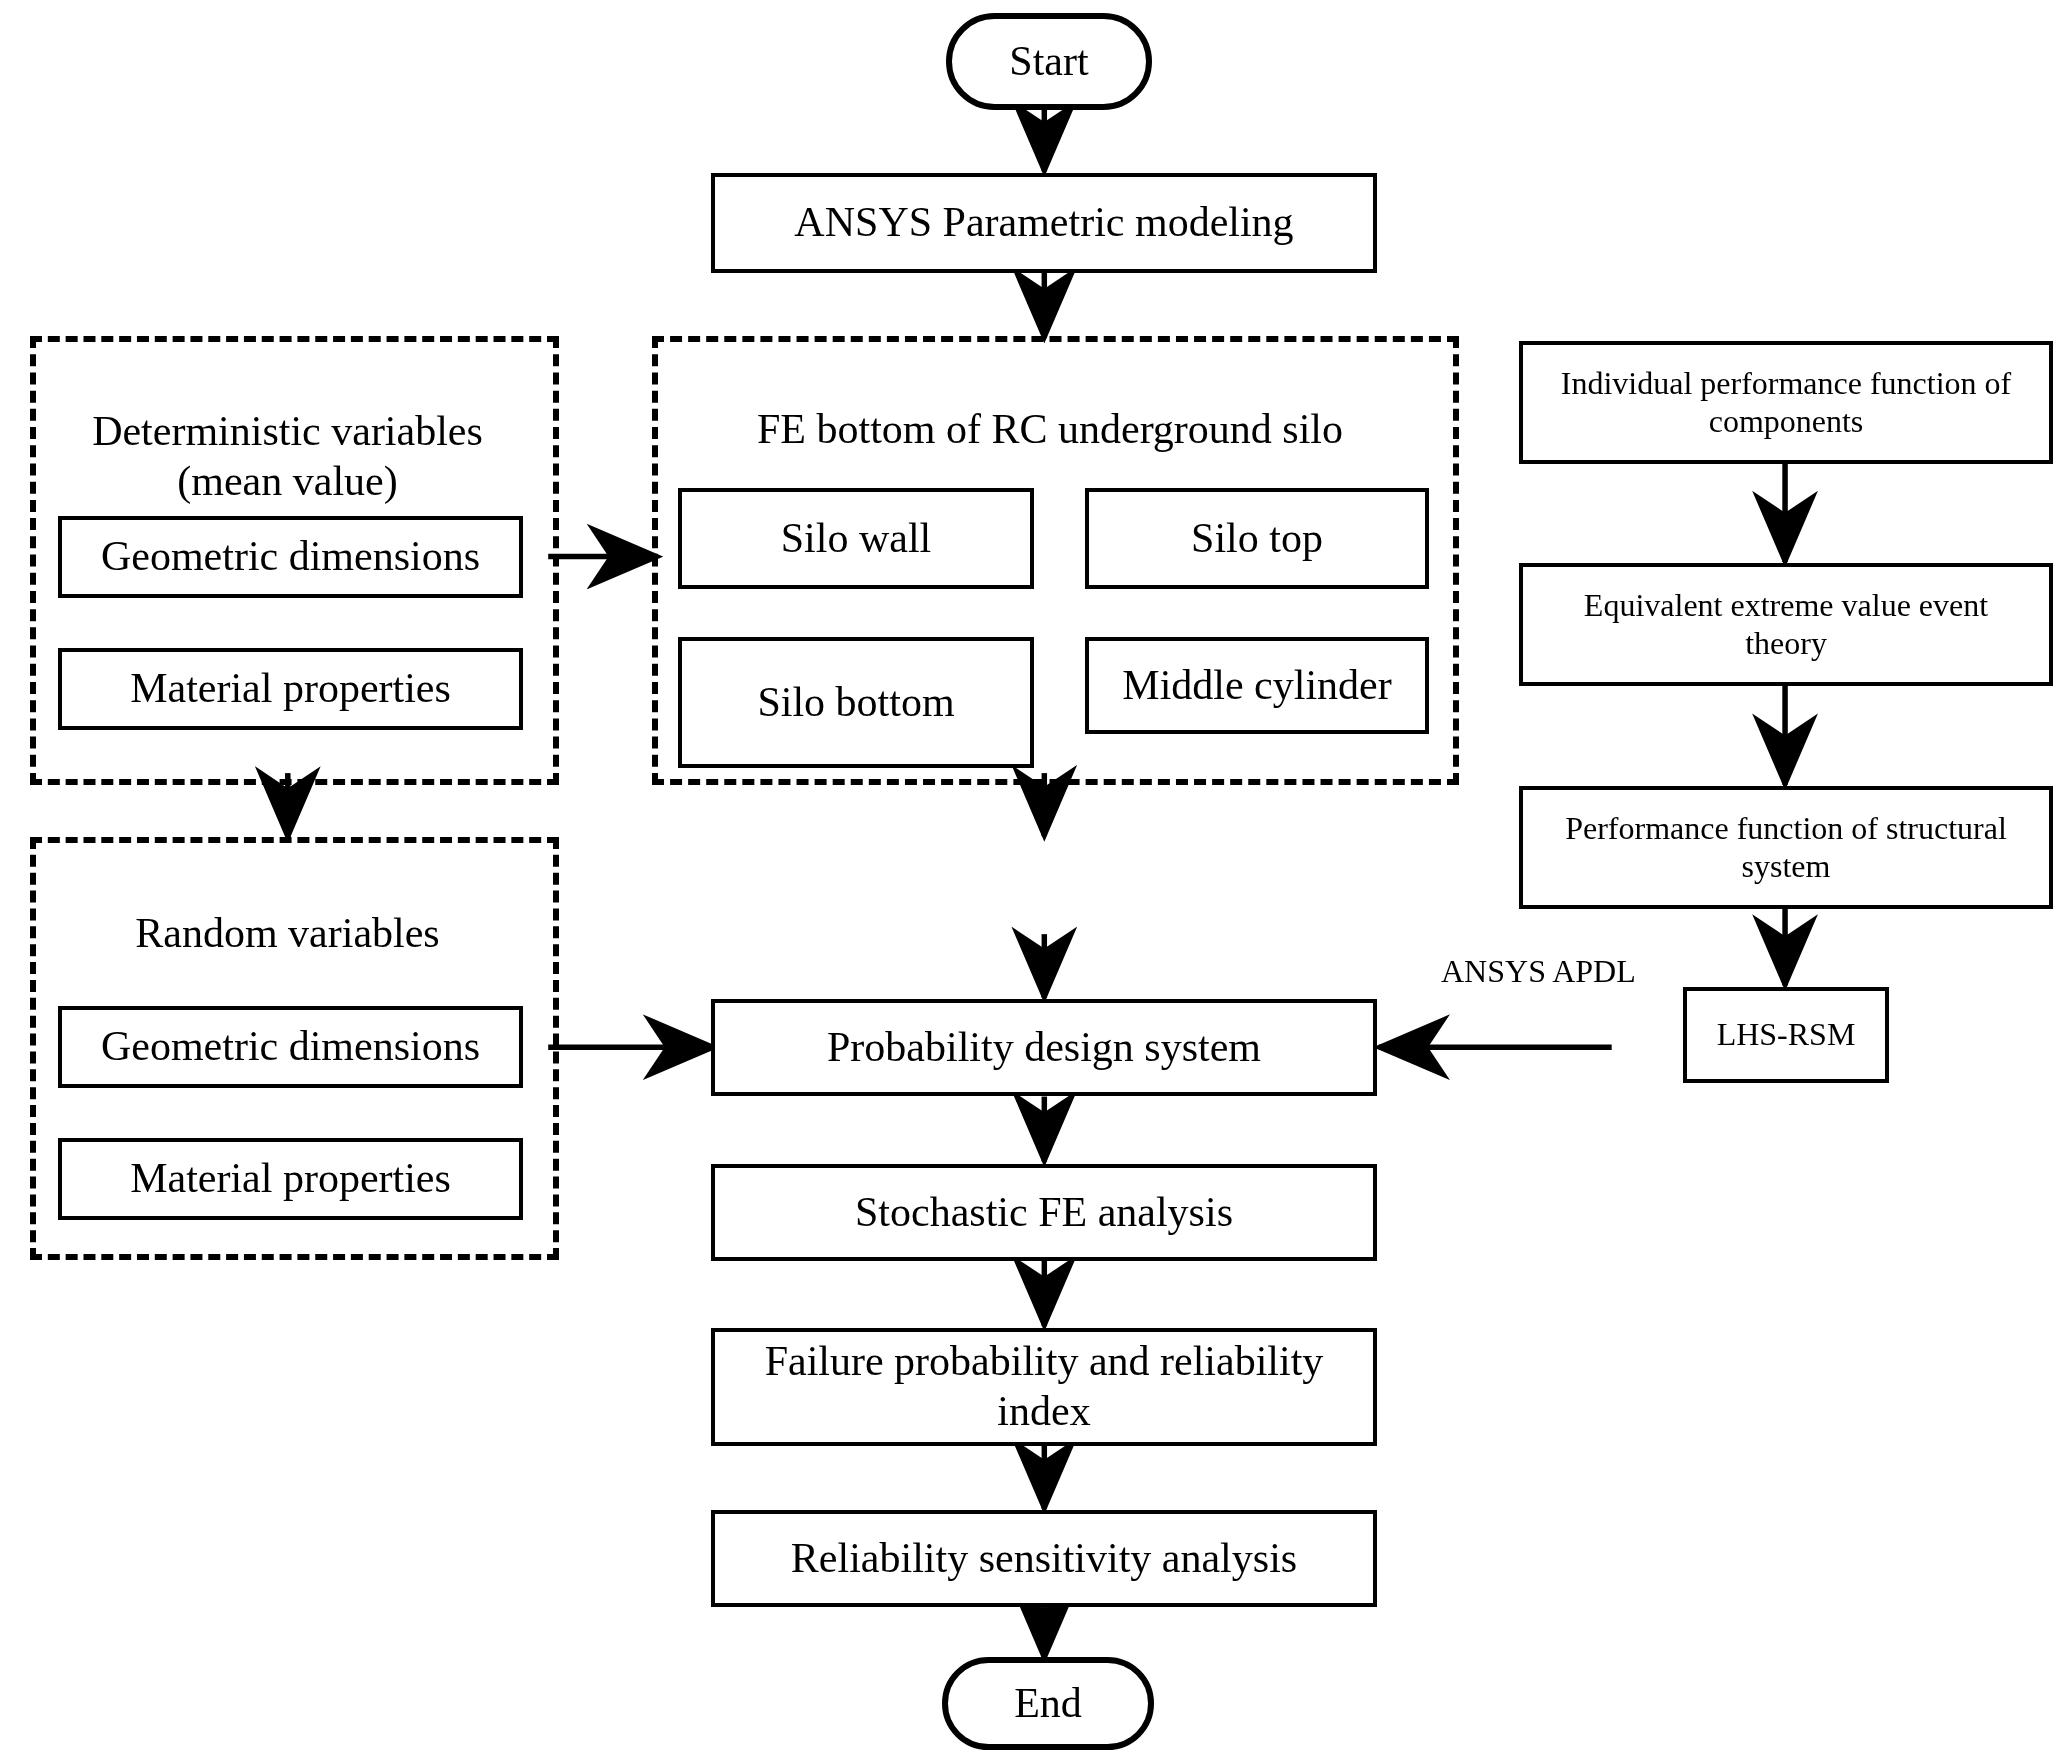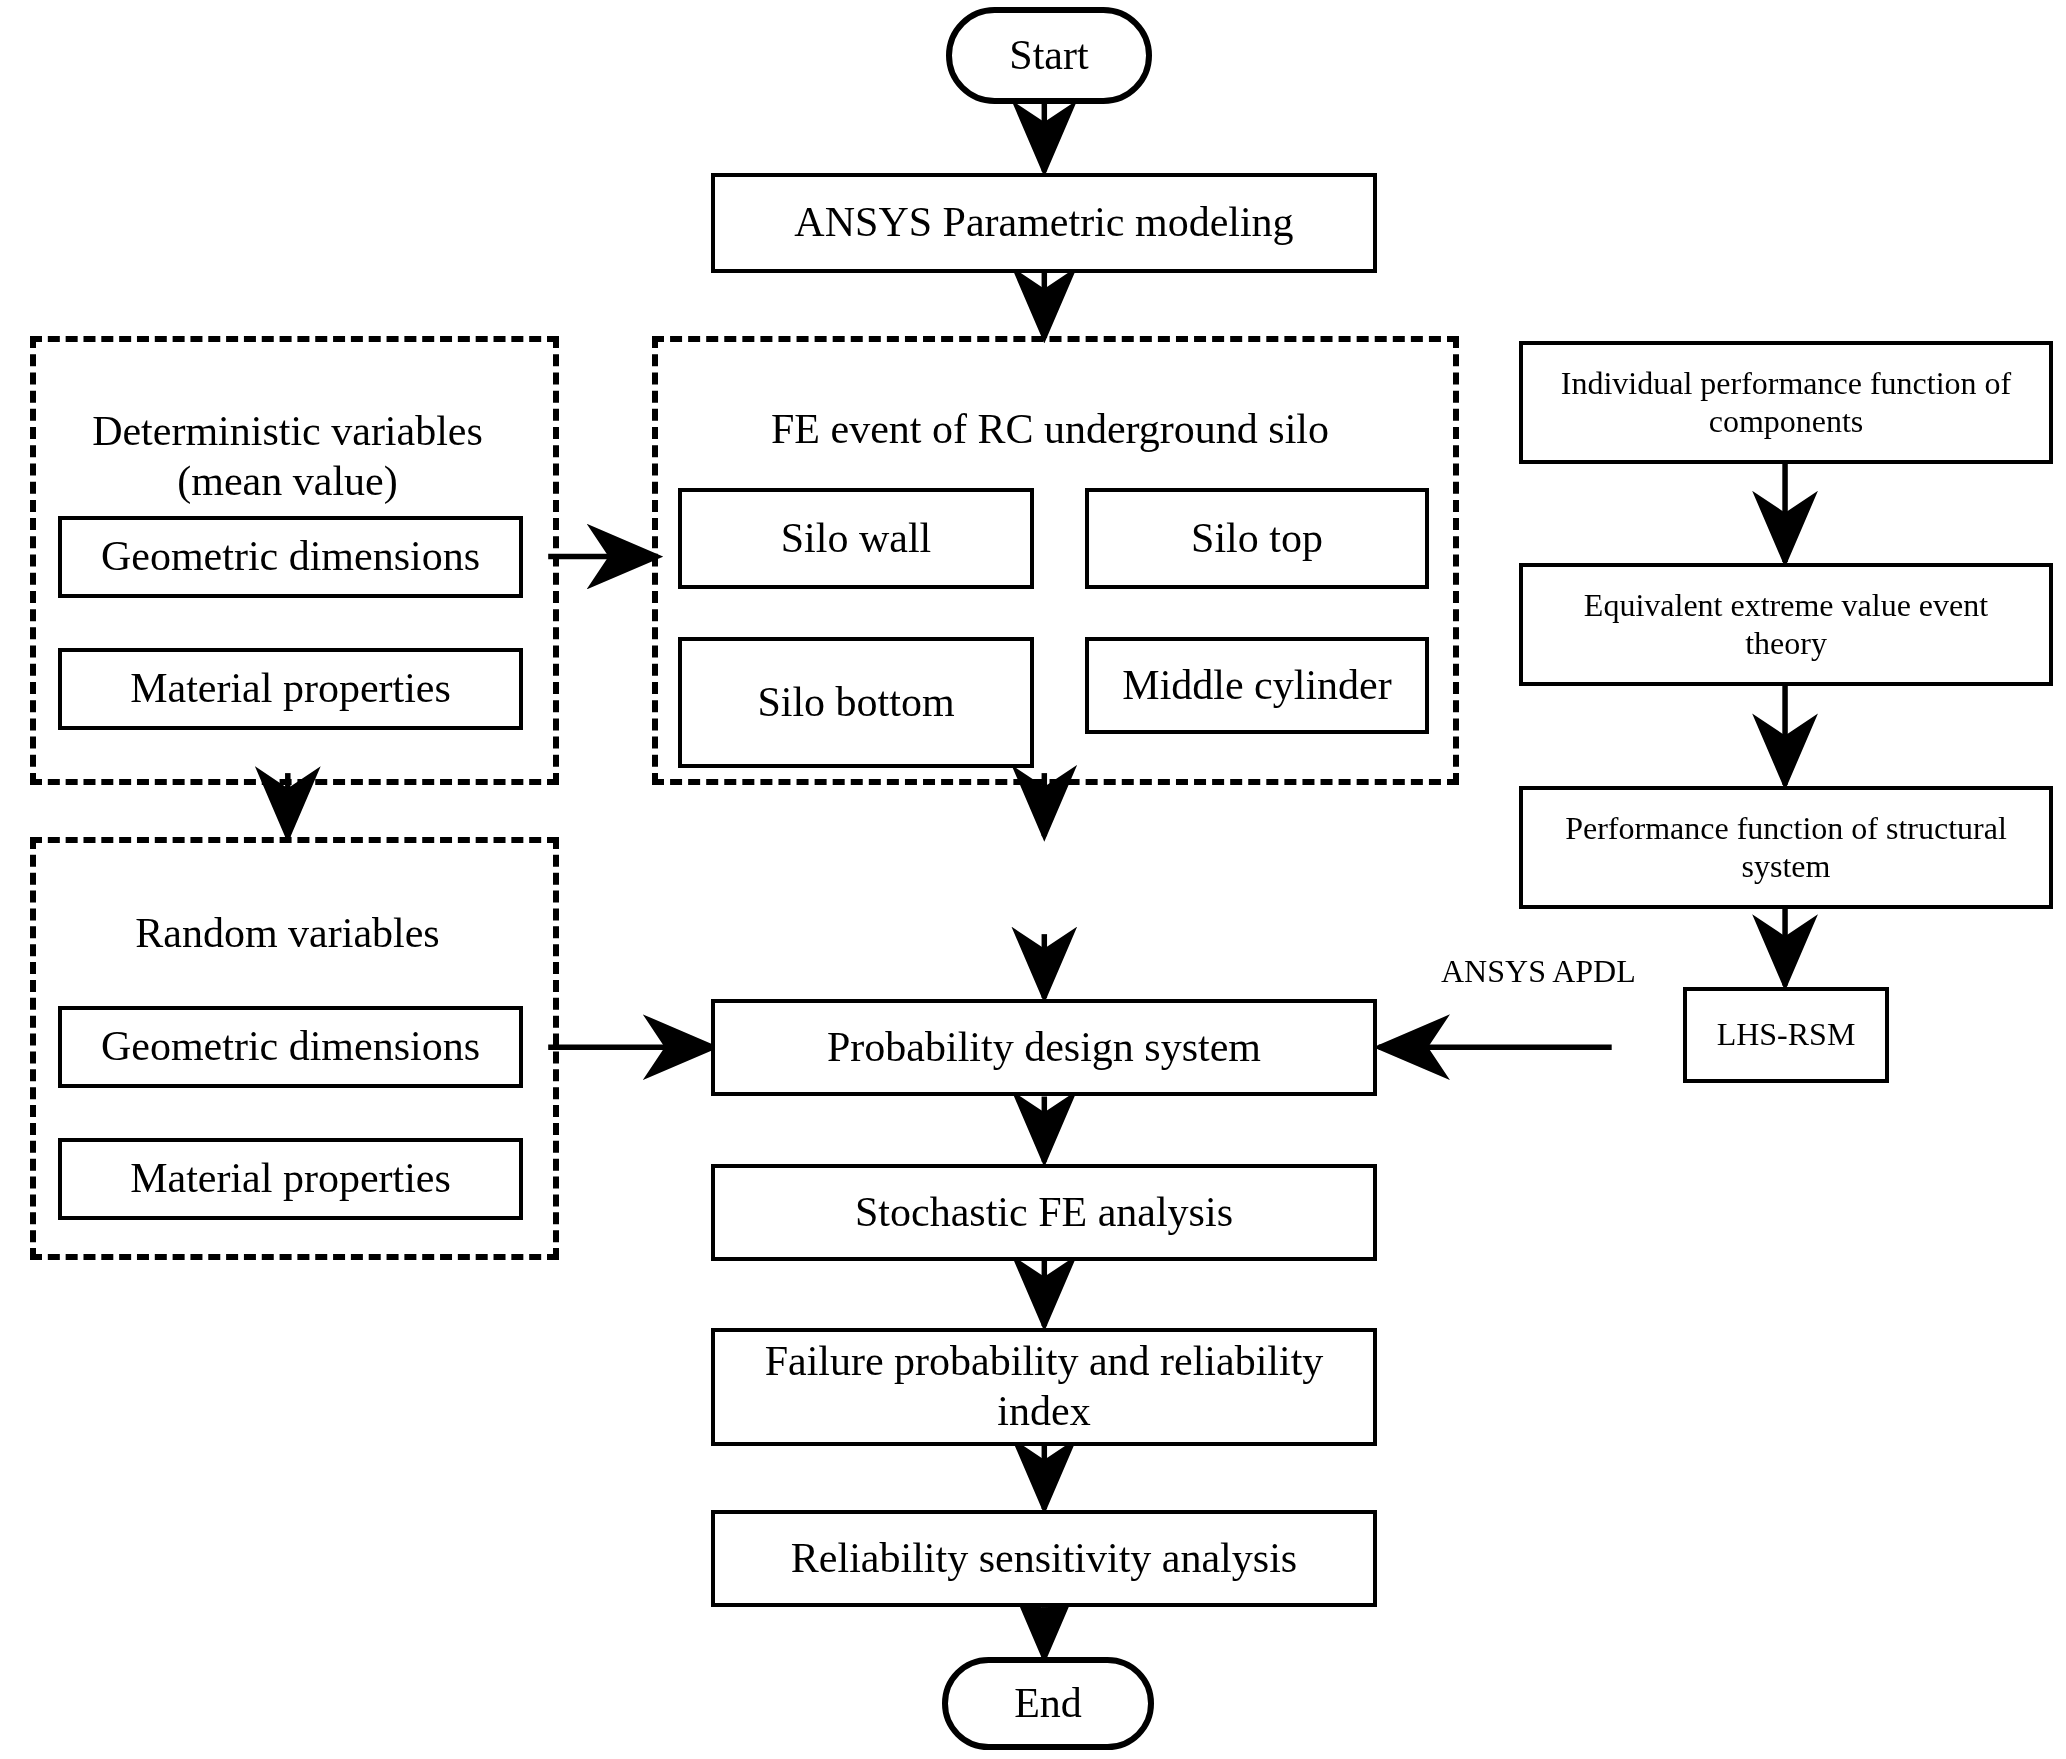--- a/index.html
+++ b/index.html
@@ -75,21 +75,21 @@
       <line x1="800" y1="1528" x2="1042" y2="1528"></line>
 
       <line x1="2605" y1="676" x2="2605" y2="820"></line>
       <line x1="2605" y1="1000" x2="2605" y2="1145"></line>
       <line x1="2605" y1="1325" x2="2605" y2="1438"></line>
 
       <line x1="2352" y1="1528" x2="2012" y2="1528"></line>
     </g>
   </svg>
 
-  <div class="node capsule f62" style="left:946px;top:7px;width:206px;height:97px;">
+  <div class="node capsule f62" style="left:946px;top:13px;width:206px;height:97px;">
     <span>Start</span>
   </div>
 
   <div class="node solid f62" style="left:711px;top:173px;width:666px;height:100px;">
     <span>ANSYS Parametric modeling</span>
   </div>
 
   <div class="dashed" style="position:absolute;left:29.5px;top:336px;width:517px;height:437px;"></div>
   <div class="grouptitle f62" style="left:43px;top:370px;width:489px;height:116px;flex-direction:column;">
     <span>Deterministic variables</span>
@@ -97,21 +97,21 @@
   </div>
   <div class="node solid f62" style="left:58px;top:516px;width:465px;height:82px;">
     <span>Geometric dimensions</span>
   </div>
   <div class="node solid f62" style="left:58px;top:648px;width:465px;height:82px;">
     <span>Material properties</span>
   </div>
 
   <div class="dashed" style="position:absolute;left:652px;top:336px;width:795px;height:437px;"></div>
   <div class="grouptitle f62" style="left:666px;top:370px;width:768px;height:62px;">
-    <span>FE event of RC underground silo</span>
+    <span>FE bottom of RC underground silo</span>
   </div>
   <div class="node solid f62" style="left:678px;top:488px;width:356px;height:101px;">
     <span>Silo wall</span>
   </div>
   <div class="node solid f62" style="left:1085px;top:488px;width:344px;height:101px;">
     <span>Silo top</span>
   </div>
   <div class="node solid f62" style="left:678px;top:637px;width:356px;height:131px;">
     <span>Silo bottom</span>
   </div>

